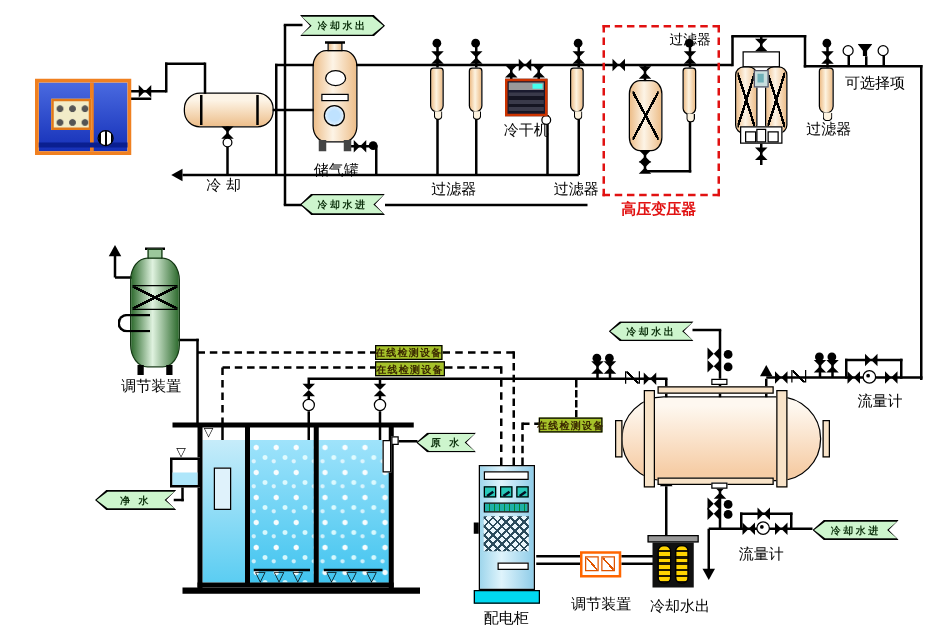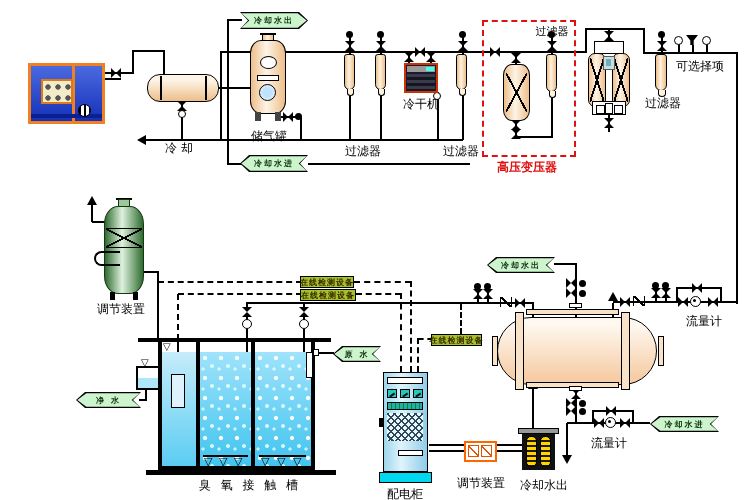--- a/index.html
+++ b/index.html
@@ -386,19 +386,18 @@
   <div class="lab" style="left:243px;top:128px;width:52px">储气罐</div>
   <div class="lab" style="left:340px;top:143px;width:46px">过滤器</div>
   <div class="lab" style="left:398px;top:96px;width:46px">冷干机</div>
   <div class="lab" style="left:438px;top:143px;width:46px">过滤器</div>
   <div class="lab" style="left:530px;top:24px;width:44px;font-size:11px">过滤器</div>
   <div class="lab" style="left:497px;top:159px;width:58px;color:#e11111;font-weight:bold">高压变压器</div>
   <div class="lab" style="left:640px;top:95px;width:46px">过滤器</div>
   <div class="lab" style="left:671px;top:58px;width:58px">可选择项</div>
   <div class="lab" style="left:681px;top:313px;width:46px">流量计</div>
   <div class="lab" style="left:82px;top:301px;width:78px">调节装置</div>
-  <div class="lab" style="left:198px;top:477px;width:104px;letter-spacing:3px">臭 氧 接 触 槽</div>
   <div class="lab" style="left:380px;top:486px;width:50px">配电柜</div>
   <div class="lab" style="left:445px;top:475px;width:72px">调节装置</div>
   <div class="lab" style="left:508px;top:477px;width:72px">冷却水出</div>
   <div class="lab" style="left:586px;top:435px;width:46px">流量计</div>
 
 </div>
 
 </body></html>

